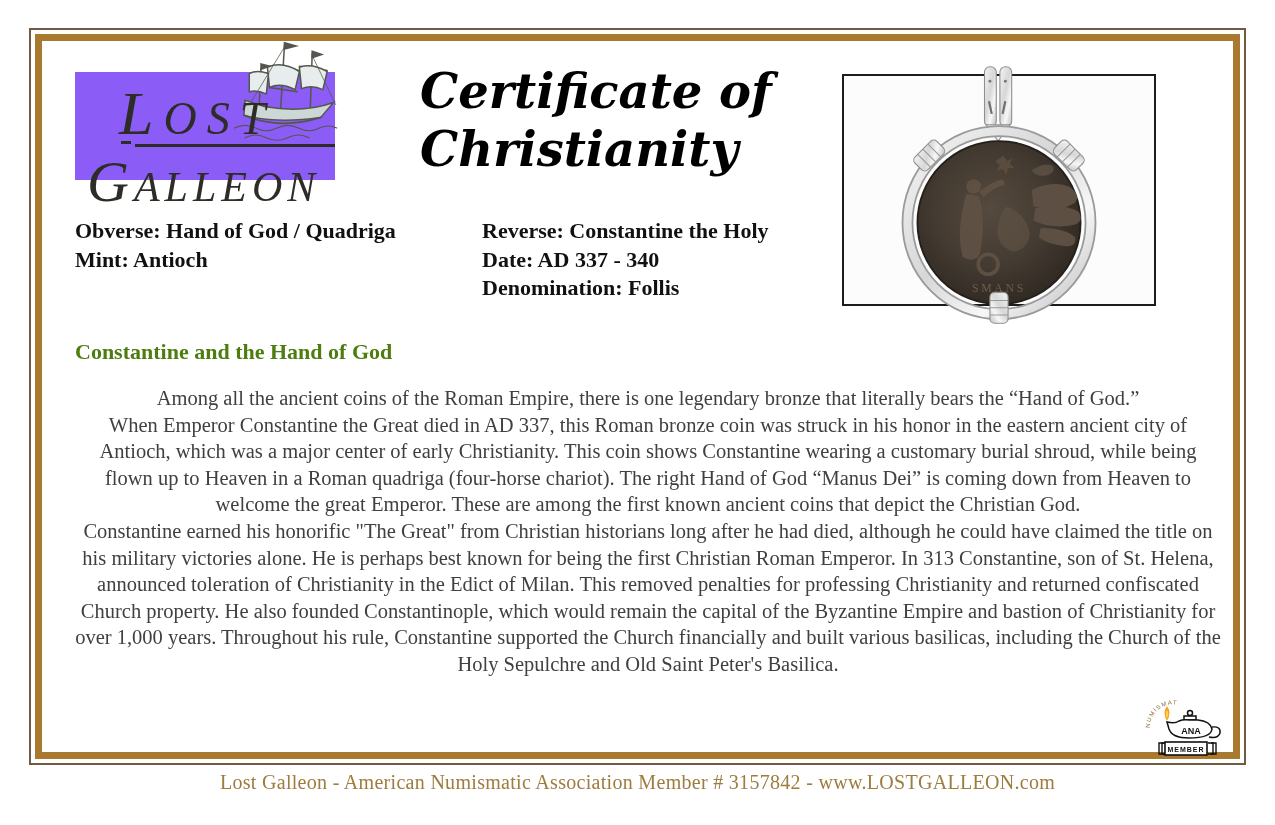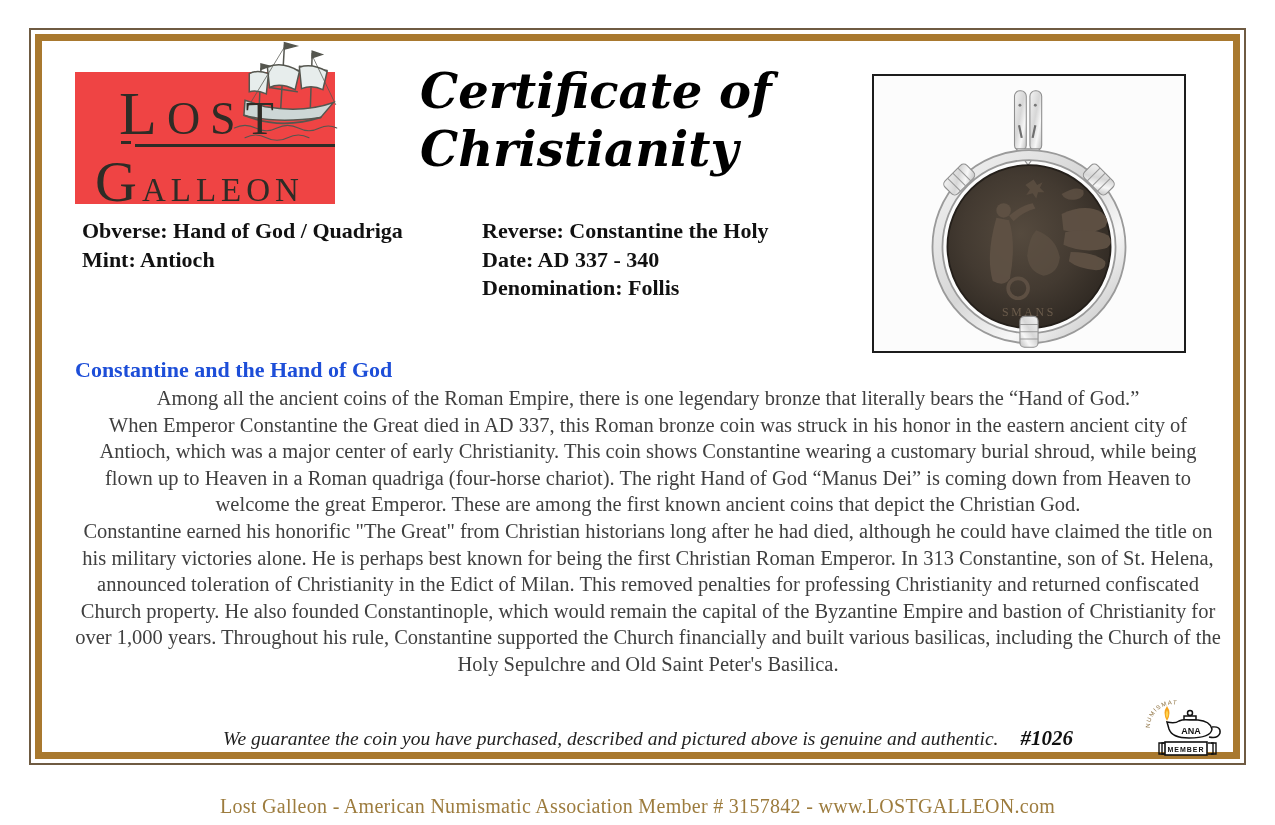--- a/index.html
+++ b/index.html
@@ -11,79 +11,80 @@
   .frame{
     position:absolute;left:29px;top:28px;width:1217px;height:737px;
     border:2px solid #6f5b42;padding:4px;box-sizing:border-box;
   }
   .frame-inner{
     width:100%;height:100%;box-sizing:border-box;
     border:7px solid #a9792f;
   }
   
   .logo{
-    position:absolute;left:75px;top:72px;width:260px;height:132px;
-    background:#ef4444;
+    position:absolute;left:75px;top:72px;width:260px;height:108px;
+    background:#8b5cf6;
+    font-style:italic;
   }
   .logo-word1{
     position:absolute;left:44px;top:6px;
     font-size:46px;letter-spacing:10px;color:#2e2c26;font-weight:400;
   }
   .logo-word1::first-letter{font-size:62px;}
   .logo-rule{
     position:absolute;left:60px;top:72px;width:200px;height:3px;background:#2e2c26;
   }
   .logo-rule::before{
     content:"";position:absolute;left:-14px;top:-3px;width:10px;height:3px;background:#2e2c26;
   }
   .logo-word2{
-    position:absolute;left:20px;top:76px;
-    font-size:33px;letter-spacing:5px;color:#2e2c26;font-weight:400;
+    position:absolute;left:12px;top:76px;
+    font-size:42px;letter-spacing:5px;color:#2e2c26;font-weight:400;
   }
   .logo-word2::first-letter{font-size:58px;}
   .logo-ship{position:absolute;right:-22px;top:-36px;pointer-events:none;}
   
   .title{
     position:absolute;left:420px;top:62px;width:430px;text-align:left;
     font-family:"DejaVu Serif", serif;font-style:italic;font-weight:700;
     font-size:48px;line-height:58px;color:#000;
   }
   
   .pendant-box{
-    position:absolute;left:872px;top:74px;width:314px;height:279px;
+    position:absolute;left:842px;top:74px;width:314px;height:232px;
     border:2px solid #1c1c1c;background:#fcfcfc;box-sizing:border-box;
     display:flex;align-items:center;justify-content:center;
   }
   
   .details{position:absolute;top:217px;font-size:22px;font-weight:700;color:#111;}
-  .details-left{left:75px;margin-left:7px;}
+  .details-left{left:75px;}
   .details-right{left:482px;}
   .detail-row{height:28.5px;line-height:28.5px;white-space:nowrap;}
   
   .article-heading{
-    position:absolute;left:75px;top:357px;font-size:22px;font-weight:700;color:#1d4ed8;
+    position:absolute;left:75px;top:339px;font-size:22px;font-weight:700;color:#4d7c0f;
   }
   .article{
     position:absolute;left:75px;top:385px;width:1146px;
     font-size:20.5px;line-height:26.6px;color:#404040;
   }
   .article p{margin:0;text-align:center;}
   
   .guarantee{
     position:absolute;left:75px;top:726px;width:1146px;
     display:flex;justify-content:center;align-items:baseline;gap:22px;
     font-style:italic;font-size:19.5px;color:#222;
   }
   .guarantee .serial{font-weight:700;font-size:21px;color:#111;}
   
   .ana-badge{position:absolute;left:1144px;top:698px;width:84px;height:60px;}
   
   .footer{
     position:absolute;left:0;top:771px;width:1275px;text-align:center;
-    font-size:20px;color:#9d7c3e;letter-spacing:0.3px;margin-top:24px;
+    font-size:20px;color:#9d7c3e;letter-spacing:0.3px;
   }
 </style>
 </head>
 <body>
 
 <div class="page">
 
   <div class="frame">
     <div class="frame-inner"></div>
   </div>
@@ -195,24 +196,20 @@
     <div class="detail-row"><span>Denomination:</span> <span>Follis</span></div>
   </div>
 
   <div class="article-heading">Constantine and the Hand of God</div>
   <div class="article">
     <p>Among all the ancient coins of the Roman Empire, there is one legendary bronze that literally bears the “Hand of God.”</p>
     <p>When Emperor Constantine the Great died in AD 337, this Roman bronze coin was struck in his honor in the eastern ancient city of Antioch, which was a major center of early Christianity. This coin shows Constantine wearing a customary burial shroud, while being flown up to Heaven in a Roman quadriga (four-horse chariot). The right Hand of God “Manus Dei” is coming down from Heaven to welcome the great Emperor. These are among the first known ancient coins that depict the Christian God.</p>
     <p>Constantine earned his honorific "The Great" from Christian historians long after he had died, although he could have claimed the title on his military victories alone. He is perhaps best known for being the first Christian Roman Emperor. In 313 Constantine, son of St. Helena, announced toleration of Christianity in the Edict of Milan. This removed penalties for professing Christianity and returned confiscated Church property. He also founded Constantinople, which would remain the capital of the Byzantine Empire and bastion of Christianity for over 1,000 years. Throughout his rule, Constantine supported the Church financially and built various basilicas, including the Church of the Holy Sepulchre and Old Saint Peter's Basilica.</p>
   </div>
 
-  <div class="guarantee">
-    <span>We guarantee the coin you have purchased, described and pictured above is genuine and authentic.</span>
-    <span class="serial">#1026</span>
-  </div>
 
   <div class="ana-badge">
     <svg width="84" height="60" viewBox="0 0 84 60">
       <defs>
         <path id="anaArc" d="M6 30 A 23 23 0 0 1 34 7"></path>
       </defs>
 
       <path d="M23 8 Q28 15 23 23 Q18 15 23 8" fill="#f5a31c"></path>
       <path d="M23 12 Q25.5 16 23 20.5 Q20.5 16 23 12" fill="#ffd34d"></path>
 

